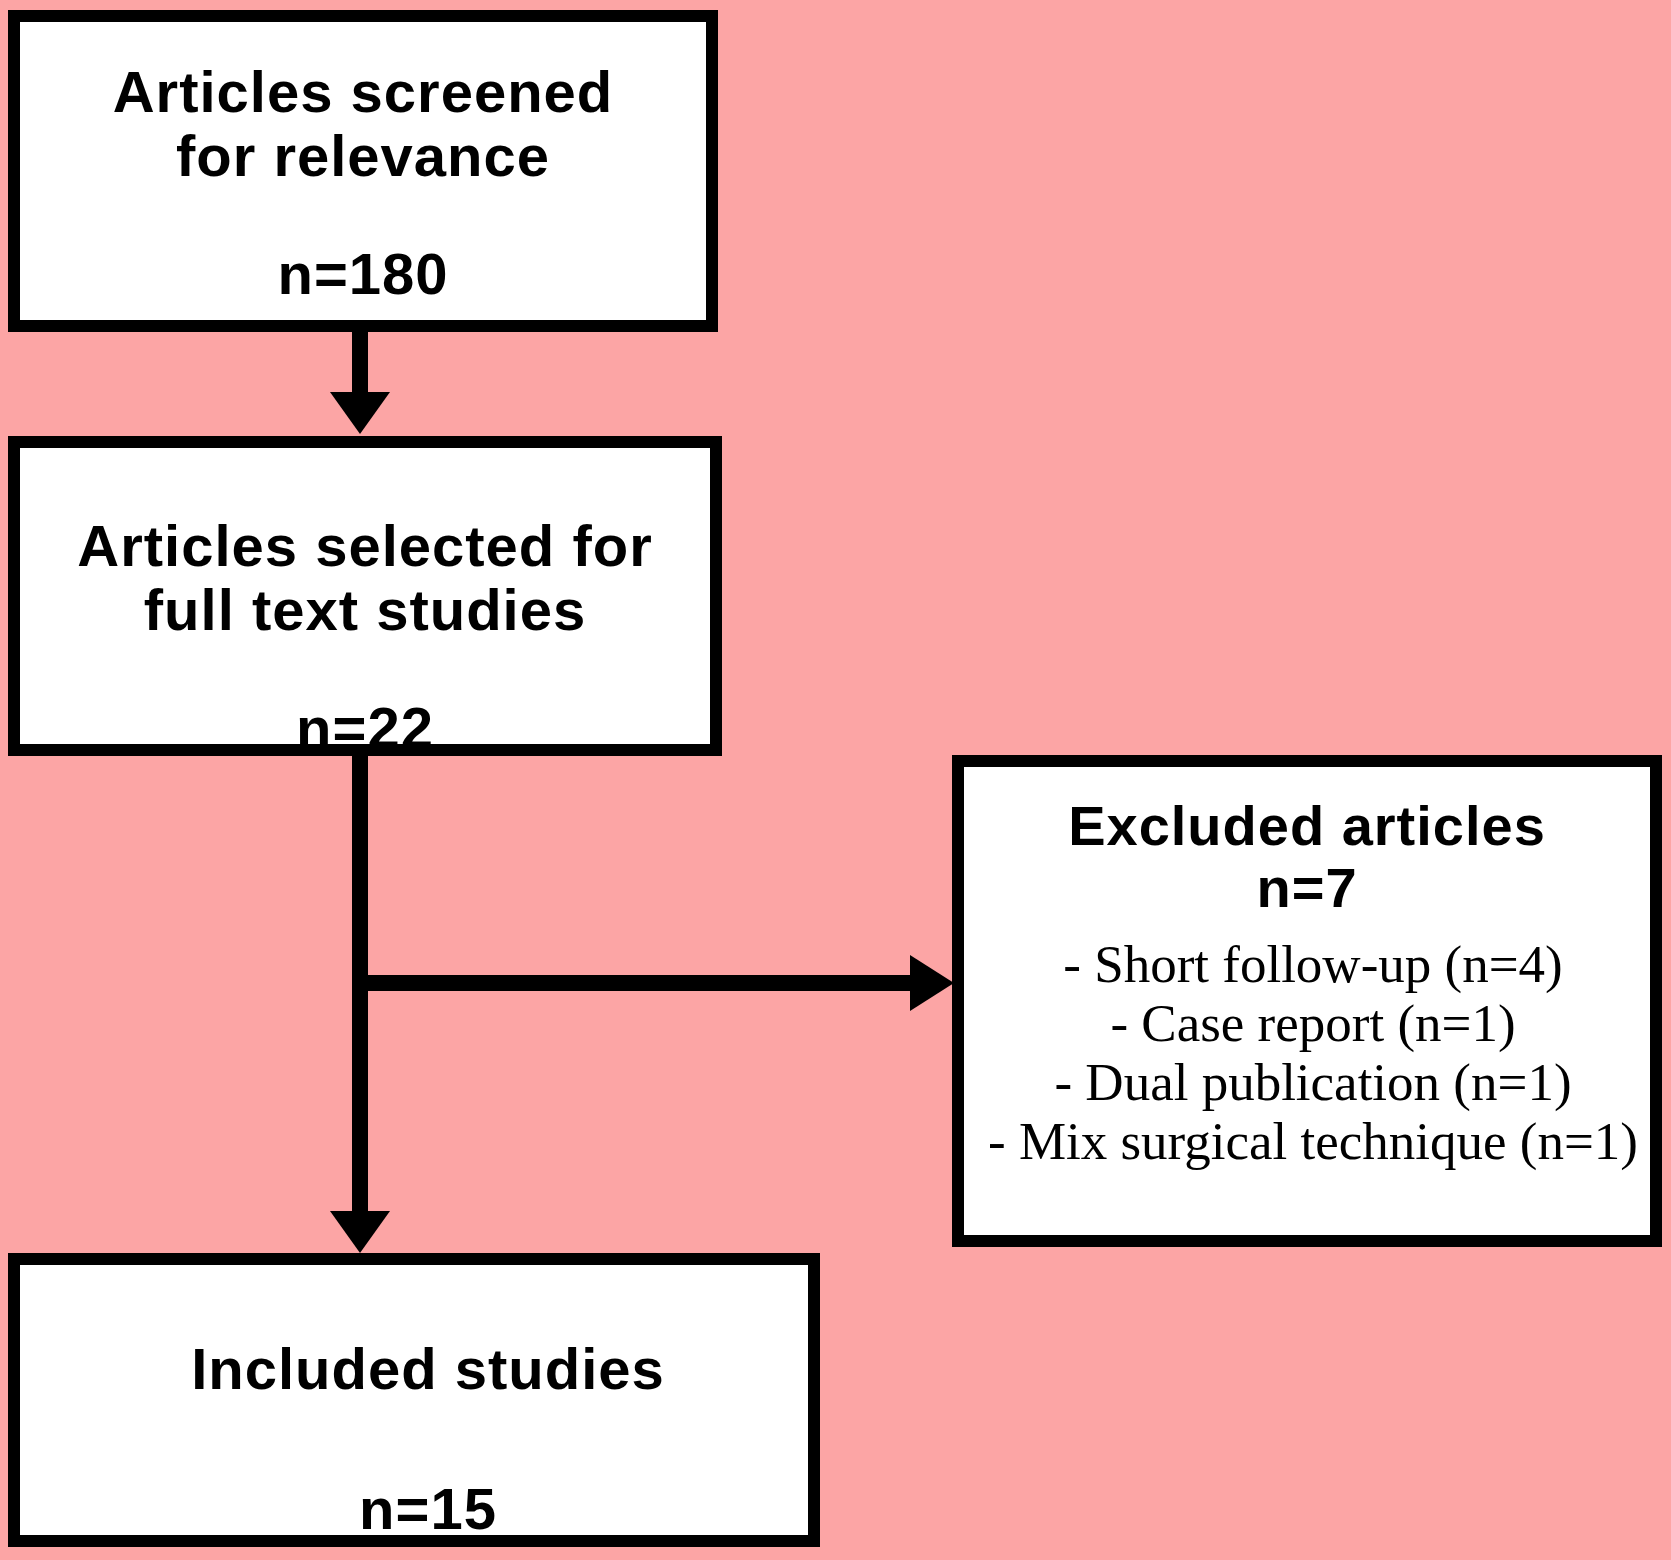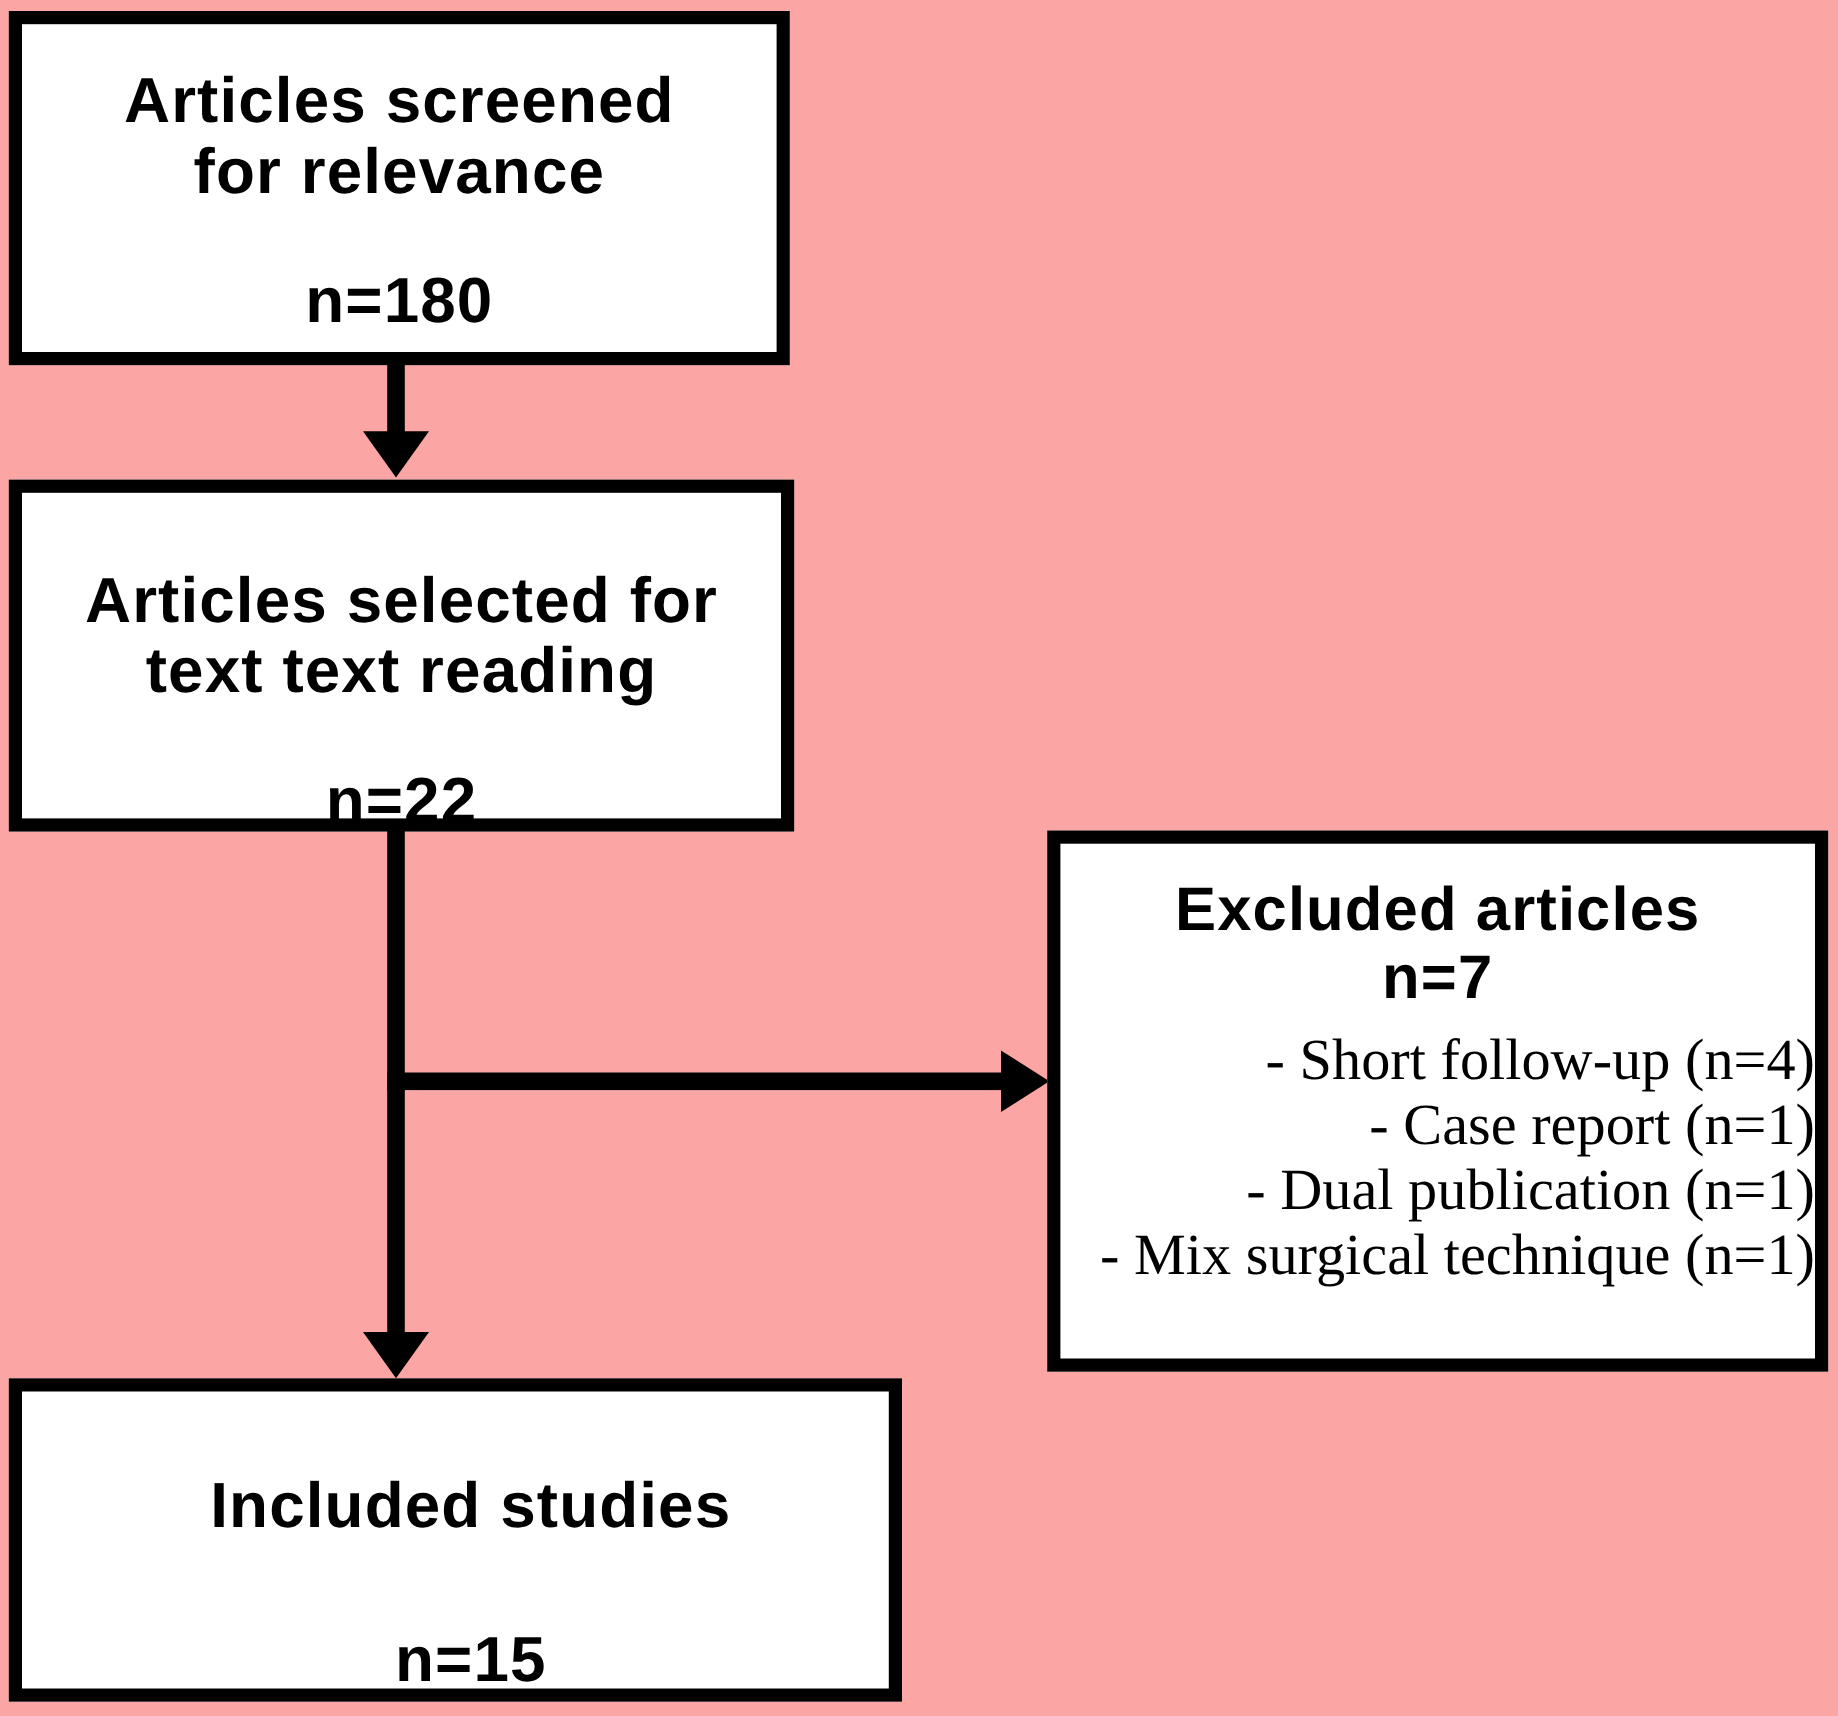--- a/index.html
+++ b/index.html
@@ -42,21 +42,21 @@
   .box-selected .count   { margin-top: 56px; }
   .box-included .heading { margin-top: 72px; }
   .box-included .count   { margin-top: 78px; }
 
   .box-excluded .heading { margin-top: 28px; font-size: 56px; line-height: 62px; }
   .box-excluded .count   { margin-top: 0;    font-size: 56px; line-height: 62px; }
 
   .excluded-list {
     margin-top: 16px;
     padding-left: 12px;
-    text-align: right;
+    text-align: center;
     font-family: "Liberation Serif", serif;
     font-size: 53px;
     line-height: 59px;
     font-weight: normal;
   }
 
   
   .shaft { position: absolute; background: #000000; }
   .shaft-v1      { left: 352px; top: 328px;  width: 16px;  height: 70px; }
   .head-down-1   { position: absolute; left: 330px; top: 392px;
@@ -89,21 +89,21 @@
     </div>
     <div class="count">n=180</div>
   </div>
 
   <div class="shaft shaft-v1"></div>
   <div class="head-down-1"></div>
 
   <div class="box box-selected">
     <div class="heading">
       <div>Articles selected for</div>
-      <div>text text reading</div>
+      <div>full text studies</div>
     </div>
     <div class="count">n=22</div>
   </div>
 
   <div class="shaft shaft-v2"></div>
   <div class="head-down-2"></div>
   <div class="shaft shaft-h"></div>
   <div class="head-right"></div>
 
   <div class="box box-excluded">

